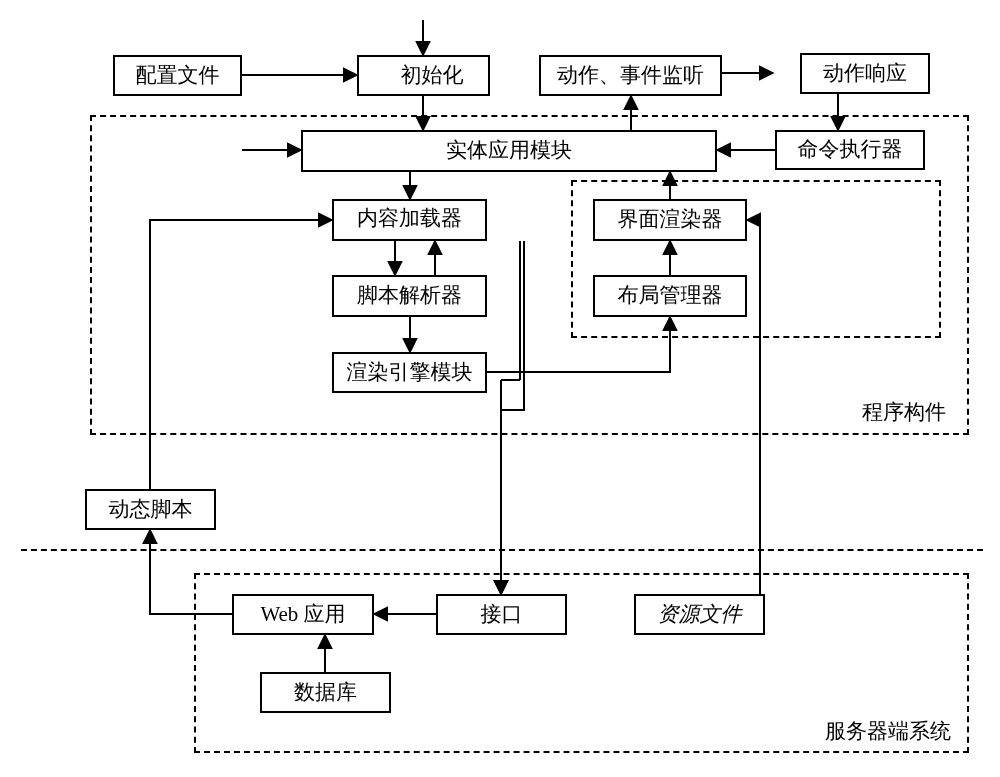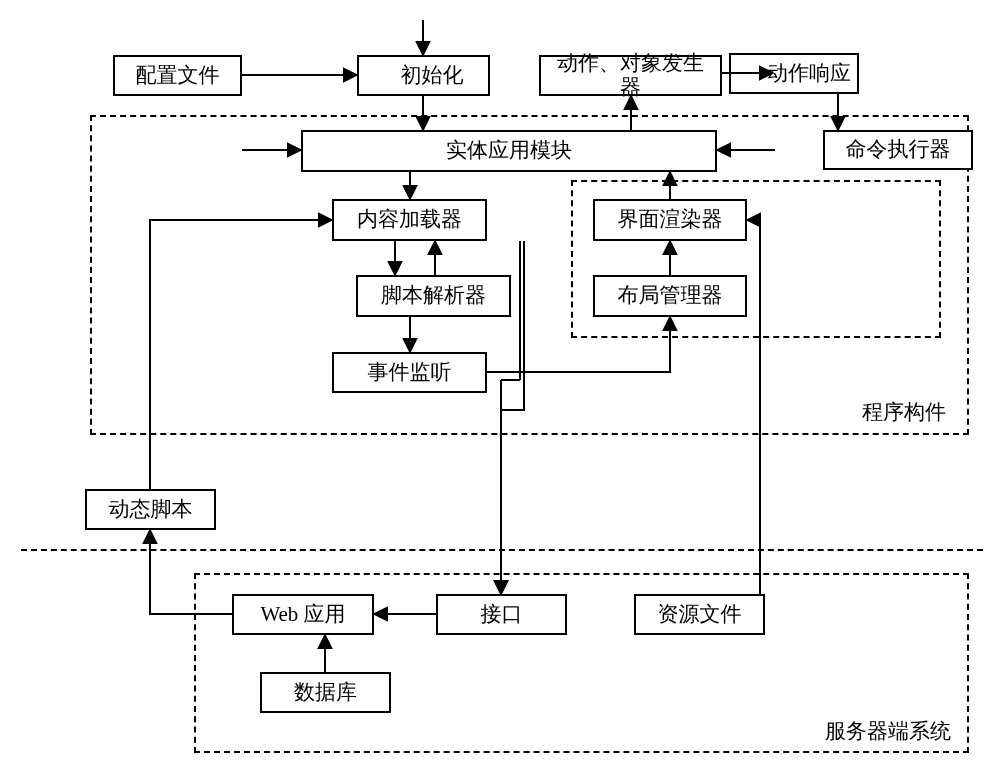--- a/index.html
+++ b/index.html
@@ -61,62 +61,62 @@
   <span class="label" style="left:862px; top:398px;">程序构件</span>
   <span class="label" style="left:825px; top:717px;">服务器端系统</span>
 
   <div class="box" style="left:113px; top:55px; width:129px; height:41px;">
     <span>配置文件</span>
   </div>
   <div class="box" style="left:357px; top:55px; width:133px; height:41px;padding-left:23px;">
     <span>初始化</span>
   </div>
   <div class="box" style="left:539px; top:55px; width:183px; height:41px;">
-    <span>动作、对象发生器</span>
+    <span>动作、事件监听</span>
   </div>
-  <div class="box" style="left:729px; top:53px; width:130px; height:41px;justify-content:flex-end;">
+  <div class="box" style="left:800px; top:53px; width:130px; height:41px;">
     <span>动作响应</span>
   </div>
 
   <div class="box" style="left:301px; top:130px; width:416px; height:42px;">
     <span>实体应用模块</span>
   </div>
-  <div class="box" style="left:775px; top:130px; width:150px; height:40px;margin-left:48px;">
+  <div class="box" style="left:775px; top:130px; width:150px; height:40px;">
     <span>命令执行器</span>
   </div>
 
-  <div class="box" style="left:332px; top:199px; width:155px; height:42px;">
+  <div class="box" style="left:332px; top:199px; width:155px; height:42px;font-family:Liberation Mono, monospace;">
     <span>内容加载器</span>
   </div>
   <div class="box" style="left:593px; top:199px; width:154px; height:42px;">
     <span>界面渲染器</span>
   </div>
 
-  <div class="box" style="left:332px; top:275px; width:155px; height:42px;margin-left:24px;">
+  <div class="box" style="left:332px; top:275px; width:155px; height:42px;">
     <span>脚本解析器</span>
   </div>
   <div class="box" style="left:593px; top:275px; width:154px; height:42px;">
     <span>布局管理器</span>
   </div>
 
   <div class="box" style="left:332px; top:352px; width:155px; height:41px;">
-    <span>事件监听</span>
+    <span>渲染引擎模块</span>
   </div>
 
   <div class="box" style="left:85px; top:489px; width:131px; height:41px;">
     <span>动态脚本</span>
   </div>
 
   <div class="box" style="left:232px; top:594px; width:142px; height:41px;">
     <span>Web 应用</span>
   </div>
   <div class="box" style="left:436px; top:594px; width:131px; height:41px;">
     <span>接口</span>
   </div>
-  <div class="box" style="left:634px; top:594px; width:131px; height:41px;">
+  <div class="box" style="left:634px; top:594px; width:131px; height:41px;font-style:italic;">
     <span>资源文件</span>
   </div>
   <div class="box" style="left:260px; top:672px; width:131px; height:41px;">
     <span>数据库</span>
   </div>
 
   <svg class="arrows">
     <defs>
       <marker id="ah" viewBox="0 0 12 12" refX="10" refY="6" markerWidth="8" markerHeight="8" orient="auto-start-reverse">
         <path d="M 0 0 L 12 6 L 0 12 z" fill="#000"></path>

